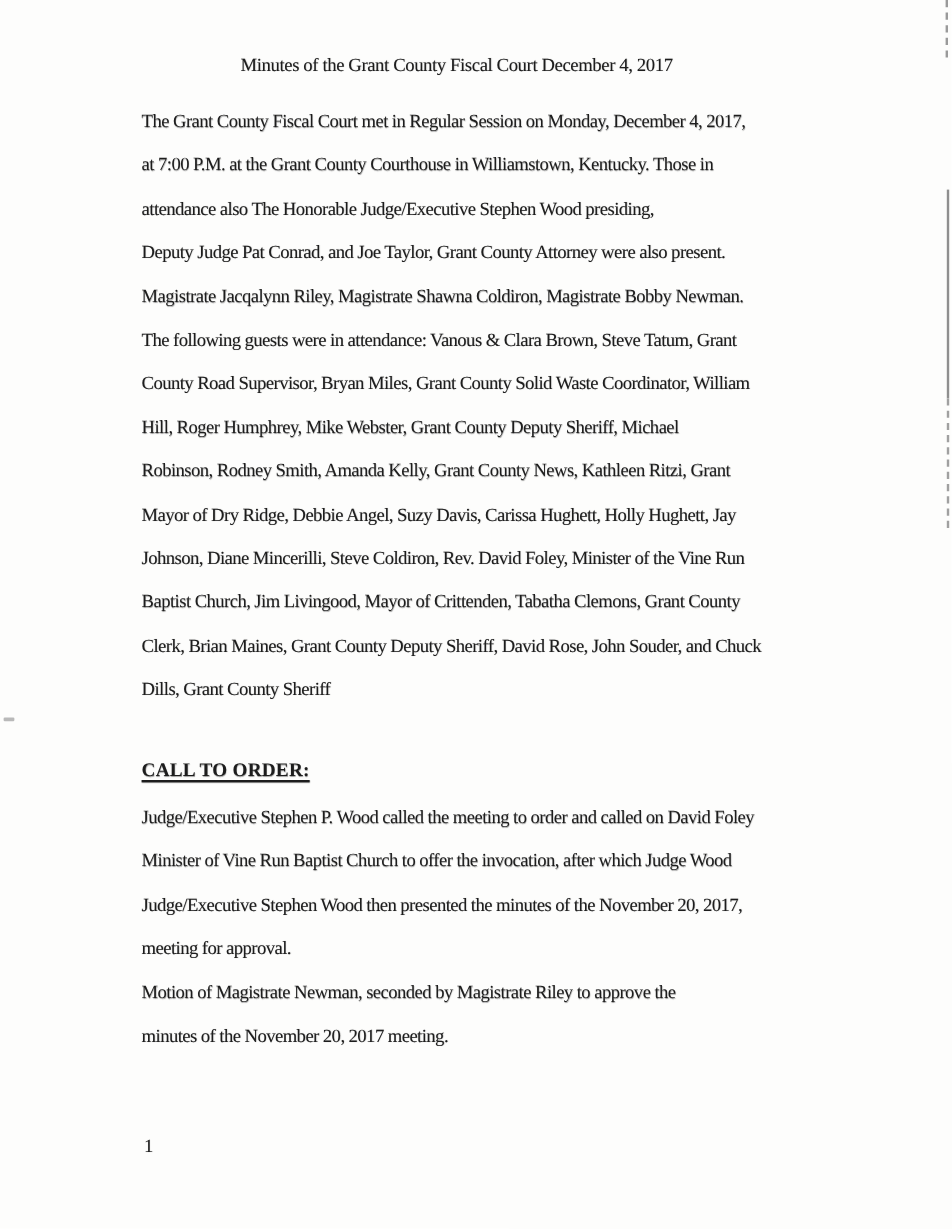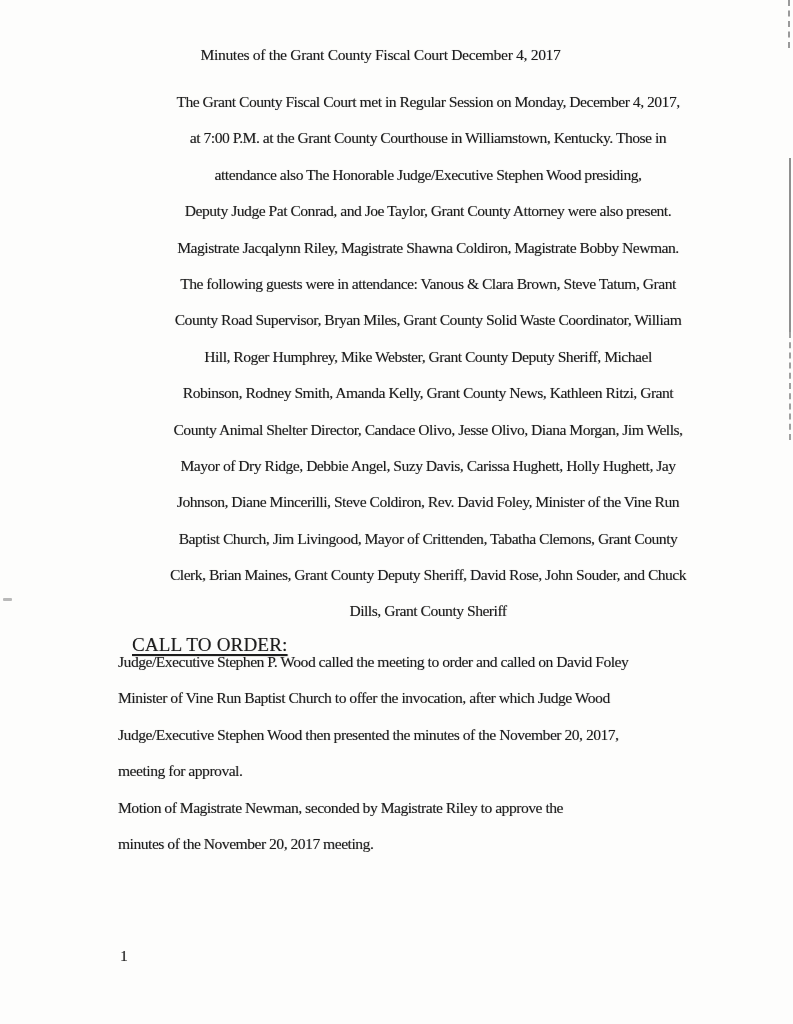--- a/index.html
+++ b/index.html
@@ -33,35 +33,35 @@
     left: 118px;
     width: 620px;
   }
   .para .doc-line {
     height: 36.4px;
     line-height: 36.4px;
     font-size: 15.5px;
     letter-spacing: -0.45px;
     white-space: nowrap;
   }
-  .para-attendance { top: 84px; text-align: center; }
+  .para-attendance { top: 84px; }
   .section-heading {
     position: absolute;
     top: 634px;
-    left: 132px;
+    left: 118px;
     margin: 0;
-    font-size: 19px;
-    font-weight: normal;
+    font-size: 16px;
+    font-weight: bold;
     letter-spacing: 0.2px;
     text-decoration: underline;
     text-decoration-thickness: 1.6px;
     text-underline-offset: 3px;
     white-space: nowrap;
   }
-  .para-call-to-order { top: 644px; }
+  .para-call-to-order { top: 664px; }
   .footer {
     position: absolute;
     top: 947px;
     left: 118px;
     width: 560px;
     height: 20px;
     font-size: 15.5px;
     letter-spacing: -0.3px;
   }
   .page-number { position: absolute; left: 2px; top: 0; }
@@ -89,21 +89,20 @@
   <div class="para para-attendance ink">
       <div class="doc-line">The Grant County Fiscal Court met in Regular Session on Monday, December 4, 2017,</div>
       <div class="doc-line">at 7:00 P.M. at the Grant County Courthouse in Williamstown, Kentucky. Those in</div>
       <div class="doc-line">attendance also The Honorable Judge/Executive Stephen Wood presiding,</div>
       <div class="doc-line">Deputy Judge Pat Conrad, and Joe Taylor, Grant County Attorney were also present.</div>
       <div class="doc-line">Magistrate Jacqalynn Riley, Magistrate Shawna Coldiron, Magistrate Bobby Newman.</div>
       <div class="doc-line">The following guests were in attendance: Vanous &amp; Clara Brown, Steve Tatum, Grant</div>
       <div class="doc-line">County Road Supervisor, Bryan Miles, Grant County Solid Waste Coordinator, William</div>
       <div class="doc-line">Hill, Roger Humphrey, Mike Webster, Grant County Deputy Sheriff, Michael</div>
       <div class="doc-line">Robinson, Rodney Smith, Amanda Kelly, Grant County News, Kathleen Ritzi, Grant</div>
-      <div class="doc-line">County Animal Shelter Director, Candace Olivo, Jesse Olivo, Diana Morgan, Jim Wells,</div>
       <div class="doc-line">Mayor of Dry Ridge, Debbie Angel, Suzy Davis, Carissa Hughett, Holly Hughett, Jay</div>
       <div class="doc-line">Johnson, Diane Mincerilli, Steve Coldiron, Rev. David Foley, Minister of the Vine Run</div>
       <div class="doc-line">Baptist Church, Jim Livingood, Mayor of Crittenden, Tabatha Clemons, Grant County</div>
       <div class="doc-line">Clerk, Brian Maines, Grant County Deputy Sheriff, David Rose, John Souder, and Chuck</div>
       <div class="doc-line">Dills, Grant County Sheriff</div>
     </div>
 
   <h2 class="section-heading ink">CALL TO ORDER:</h2>
 
   <div class="para para-call-to-order ink">

